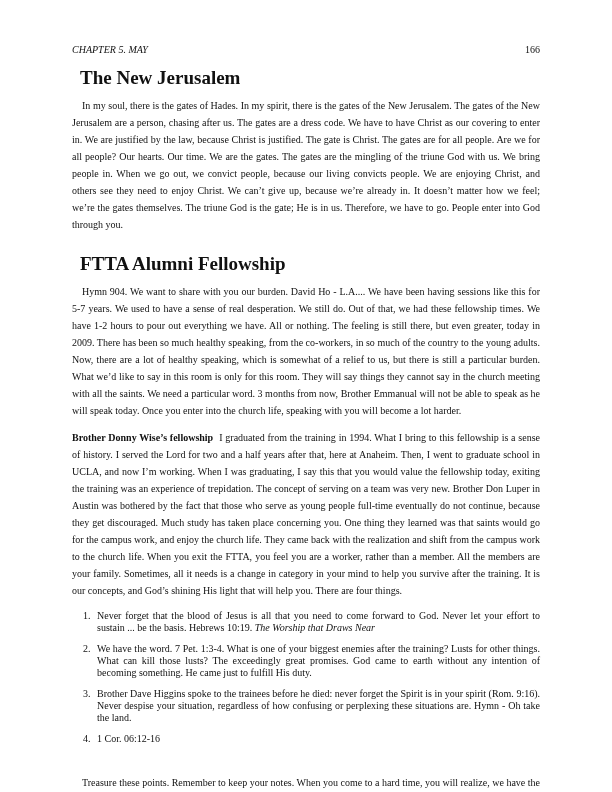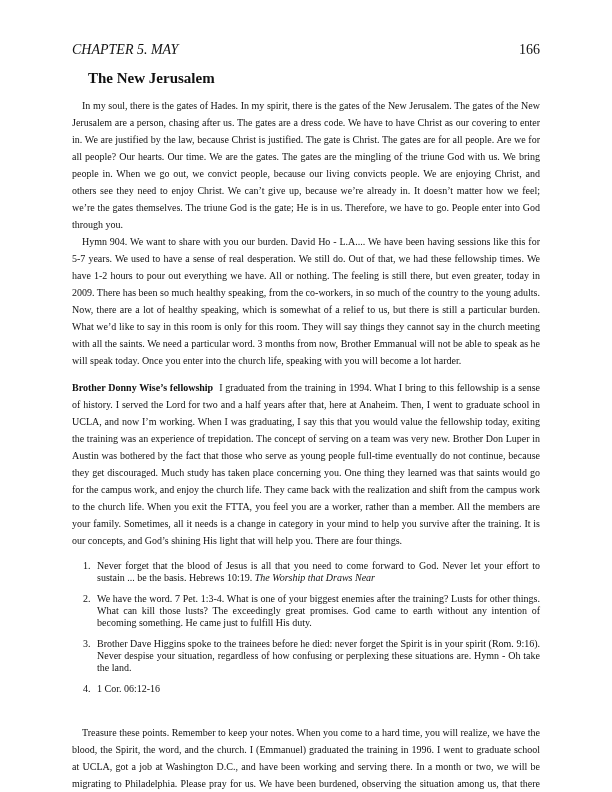--- a/index.html
+++ b/index.html
@@ -7,27 +7,27 @@
     width: 612px; height: 792px; position: relative; overflow: hidden;
     font-family: "DejaVu Serif", "Liberation Serif", serif;
     color: #111;
   }
   .page {
     position: absolute; left: 72px; top: 44px; width: 468px;
   }
   .running-head {
     display: flex; justify-content: space-between;
     font-family: "Liberation Serif", serif;
-    font-size: 14px; line-height: 12px; height: 12px;
+    font-size: 10px; line-height: 12px; height: 12px;
   }
   .running-head .chap { font-style: italic; }
   h2 {
     font-family: "Liberation Serif", serif;
-    font-weight: bold; font-size: 15px; line-height: 20px;
-    margin: 12px 0 9px 16px;
+    font-weight: bold; font-size: 19px; line-height: 20px;
+    margin: 12px 0 9px 8px;
   }
   h2.second { margin-top: 21px; }
   p {
     font-family: "Liberation Serif", serif;
     font-size: 10px; line-height: 17px;
     margin: 0; text-align: justify; text-indent: 10px;
   }
   p.noindent { text-indent: 0; }
   p.spaced { margin-top: 10px; }
   p.spaced-lg { margin-top: 29px; }
@@ -52,20 +52,21 @@
 <div class="page">
 
   <div class="running-head">
     <span class="chap">CHAPTER 5.  MAY</span>
     <span>166</span>
   </div>
 
   <h2>The New Jerusalem</h2>
   <p>In my soul, there is the gates of Hades. In my spirit, there is the gates of the New Jerusalem. The gates of the New Jerusalem are a person, chasing after us. The gates are a dress code. We have to have Christ as our covering to enter in. We are justified by the law, because Christ is justified. The gate is Christ. The gates are for all people. Are we for all people? Our hearts. Our time. We are the gates. The gates are the mingling of the triune God with us. We bring people in. When we go out, we convict people, because our living convicts people. We are enjoying Christ, and others see they need to enjoy Christ. We can’t give up, because we’re already in. It doesn’t matter how we feel; we’re the gates themselves. The triune God is the gate; He is in us. Therefore, we have to go. People enter into God through you.</p>
 
+  <h2 class="second">FTTA Alumni Fellowship</h2>
   <p>Hymn 904. We want to share with you our burden. David Ho - L.A.... We have been having sessions like this for 5-7 years. We used to have a sense of real desperation. We still do. Out of that, we had these fellowship times. We have 1-2 hours to pour out everything we have. All or nothing. The feeling is still there, but even greater, today in 2009. There has been so much healthy speaking, from the co-workers, in so much of the country to the young adults. Now, there are a lot of healthy speaking, which is somewhat of a relief to us, but there is still a particular burden. What we’d like to say in this room is only for this room. They will say things they cannot say in the church meeting with all the saints. We need a particular word. 3 months from now, Brother Emmanual will not be able to speak as he will speak today. Once you enter into the church life, speaking with you will become a lot harder.</p>
 
   <p class="noindent spaced"><span class="runin">Brother Donny Wise’s fellowship</span><span>I graduated from the training in 1994. What I bring to this fellowship is a sense of history. I served the Lord for two and a half years after that, here at Anaheim. Then, I went to graduate school in UCLA, and now I’m working. When I was graduating, I say this that you would value the fellowship today, exiting the training was an experience of trepidation. The concept of serving on a team was very new. Brother Don Luper in Austin was bothered by the fact that those who serve as young people full-time eventually do not continue, because they get discouraged. Much study has taken place concerning you. One thing they learned was that saints would go for the campus work, and enjoy the church life. They came back with the realization and shift from the campus work to the church life. When you exit the FTTA, you feel you are a worker, rather than a member. All the members are your family. Sometimes, all it needs is a change in category in your mind to help you survive after the training. It is our concepts, and God’s shining His light that will help you. There are four things.</span></p>
 
   <ol class="points">
     <li>
       <span class="num">1.</span>
       <span>Never forget that the blood of Jesus is all that you need to come forward to God. Never let your effort to sustain ... be the basis. Hebrews 10:19. </span><em>The Worship that Draws Near</em>
     </li>
     <li>

